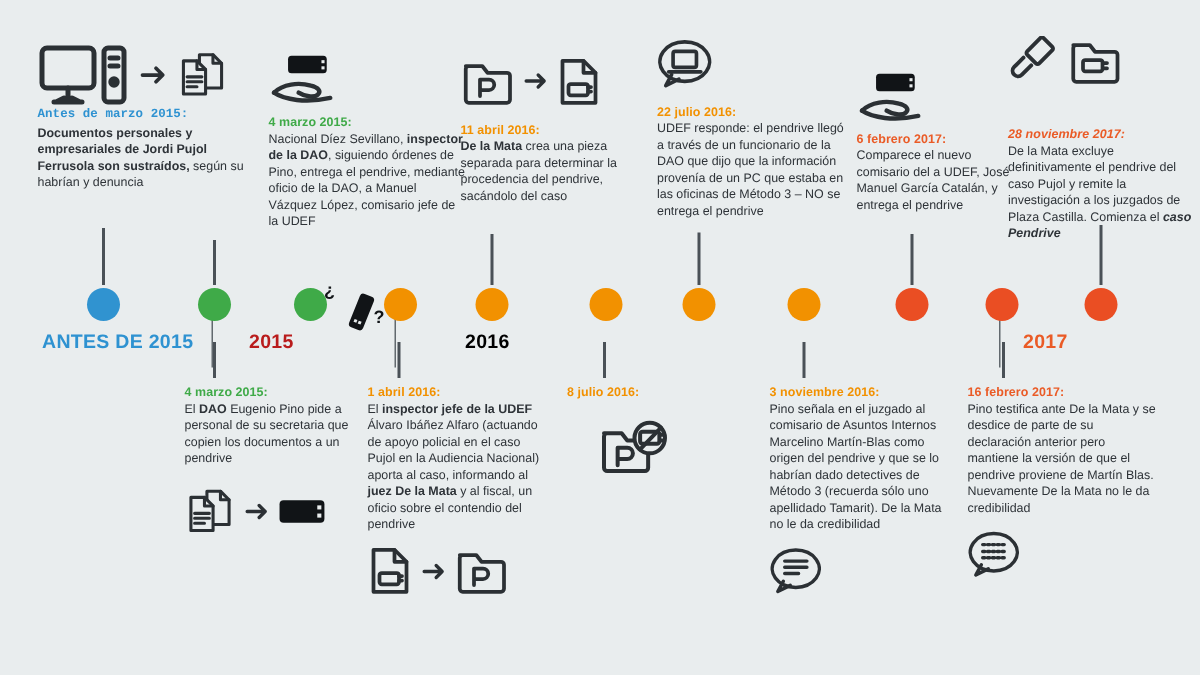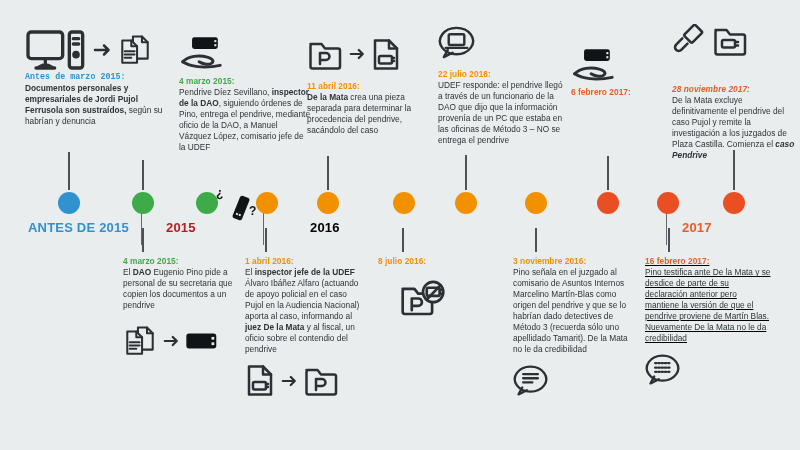--- a/index.html
+++ b/index.html
@@ -208,21 +208,21 @@
   </div>
   <div class="stem" style="left:68px; top:152px; height:38px;"></div>
 
   <div class="event" style="left:179px; top:36px; width:132px;">
     <div class="icons" style="height:34px;">
       <svg width="46" height="34" viewBox="0 0 78 58">
           <use href="#g-pendrive-hand"></use>
         </svg>
     </div>
     <div class="ev-date" style="color:#3faa48; margin-top:6px;">4 marzo 2015:</div>
-    <div class="ev-body"><span>Pendrive Díez Sevillano, </span><b>inspector de la DAO</b><span>, siguiendo órdenes de Pino, entrega el pendrive, mediante oficio de la DAO, a Manuel Vázquez López, comisario jefe de la UDEF</span></div>
+    <div class="ev-body"><span>Nacional Díez Sevillano, </span><b>inspector de la DAO</b><span>, siguiendo órdenes de Pino, entrega el pendrive, mediante oficio de la DAO, a Manuel Vázquez López, comisario jefe de la UDEF</span></div>
   </div>
   <div class="stem" style="left:142px; top:160px; height:30px;"></div>
 
   <div class="event" style="left:307px; top:36px; width:122px;">
     <div class="icons" style="height:36px;">
       <svg width="36" height="33" viewBox="0 0 68 66">
           <use href="#g-folder-p"></use>
         </svg>
       <svg width="20" height="16" viewBox="0 0 36 36">
           <use href="#g-arrow"></use>
@@ -247,20 +247,21 @@
   </div>
   <div class="stem" style="left:465px; top:155px; height:35px;"></div>
 
   <div class="event" style="left:555px; top:48px; width:112px;margin-left:16px;">
     <div class="icons" style="height:34px;">
       <svg width="46" height="34" viewBox="0 0 78 58">
           <use href="#g-pendrive-hand"></use>
         </svg>
     </div>
     <div class="ev-date" style="color:#ea5b26; margin-top:5px;">6 febrero 2017:</div>
+    <div class="ev-body"><span>Comparece el nuevo comisario del a UDEF, José Manuel García Catalán, y entrega el pendrive</span></div>
   </div>
   <div class="stem" style="left:607px; top:156px; height:34px;"></div>
 
   <div class="event" style="left:672px; top:22px; width:124px;">
     <div class="icons" style="height:36px; gap:8px;">
       <svg width="32" height="32" viewBox="0 0 62 58">
           <use href="#g-gavel"></use>
         </svg>
       <svg width="36" height="33" viewBox="0 0 68 66">
           <use href="#g-folder-pendrive"></use>
@@ -320,21 +321,21 @@
     <div class="ev-date" style="color:#f29100;">3 noviembre 2016:</div>
     <div class="ev-body"><span>Pino señala en el juzgado al comisario de Asuntos Internos Marcelino Martín-Blas como origen del pendrive y que se lo habrían dado  detectives de Método 3 (recuerda sólo uno apellidado Tamarit). De la Mata no le da credibilidad</span></div>
     <div class="icons" style="height:36px; margin-top:8px;">
       <svg width="36" height="34" viewBox="0 0 78 70">
           <use href="#g-bubble-lines"></use>
         </svg>
     </div>
   </div>
 
   <div class="stem" style="left:668px; top:228px; height:24px;"></div>
-  <div class="event" style="left:645px; top:256px; width:128px;text-decoration:underline;">
+  <div class="event" style="left:645px; top:256px; width:128px;">
     <div class="ev-date" style="color:#ea5b26;">16 febrero 2017:</div>
     <div class="ev-body"><span>Pino testifica ante De la Mata y se desdice de parte de su declaración anterior pero mantiene la versión de que el pendrive proviene de Martín Blas. Nuevamente De la Mata no le da credibilidad</span></div>
     <div class="icons" style="height:36px; margin-top:8px;">
       <svg width="36" height="34" viewBox="0 0 78 70">
           <use href="#g-bubble-dots"></use>
         </svg>
     </div>
   </div>
 
 </div>

